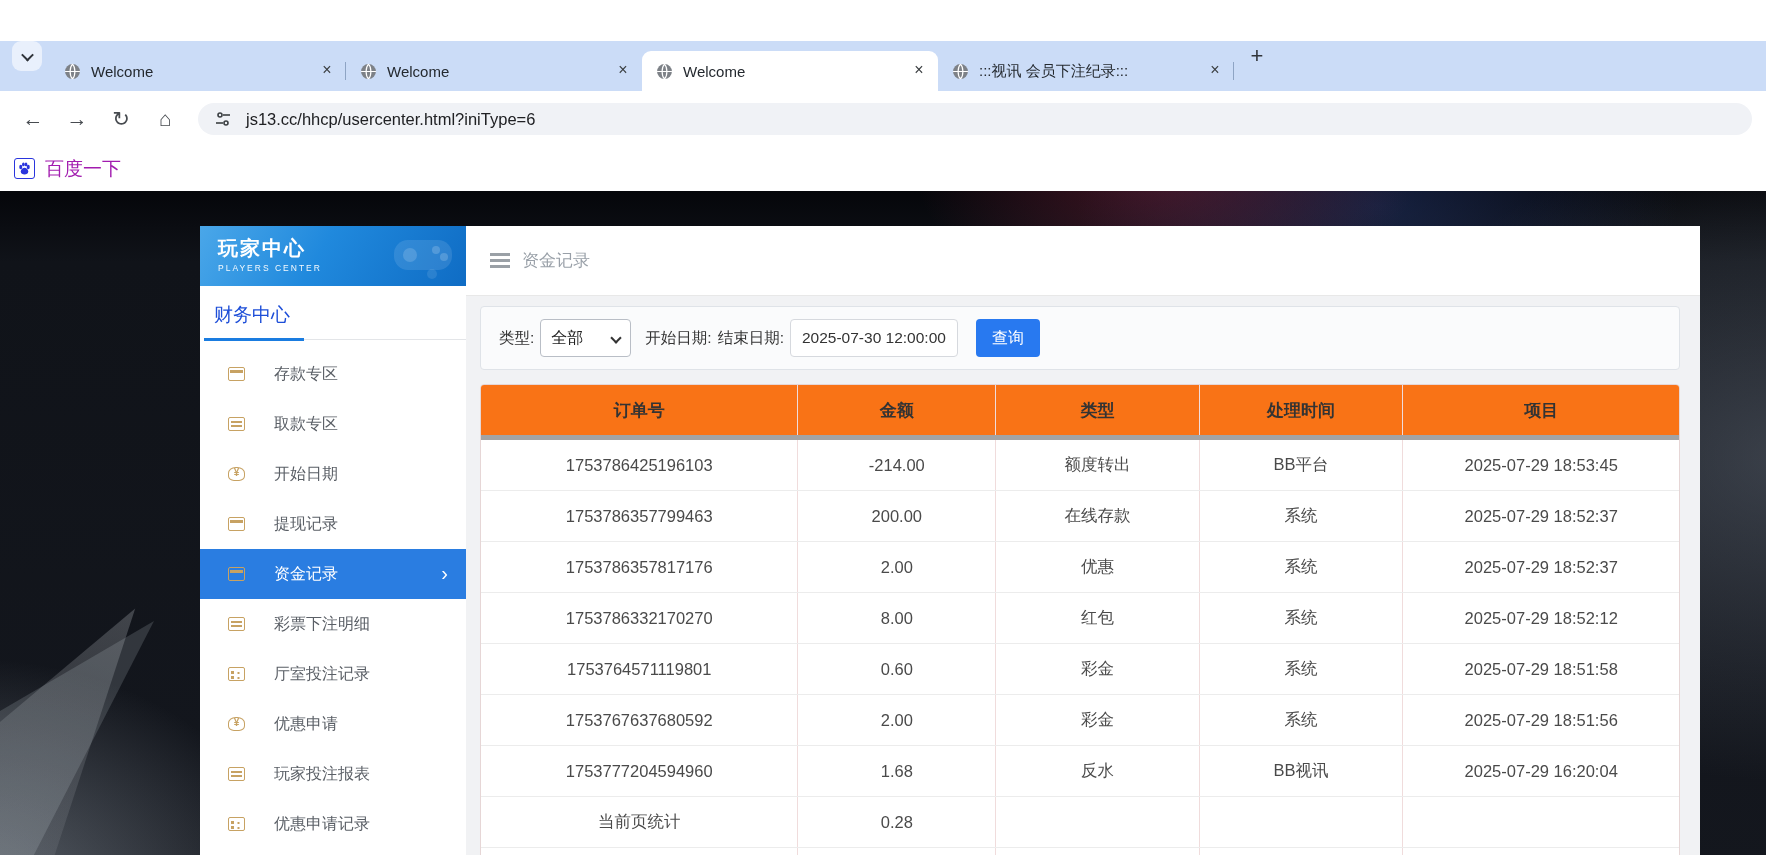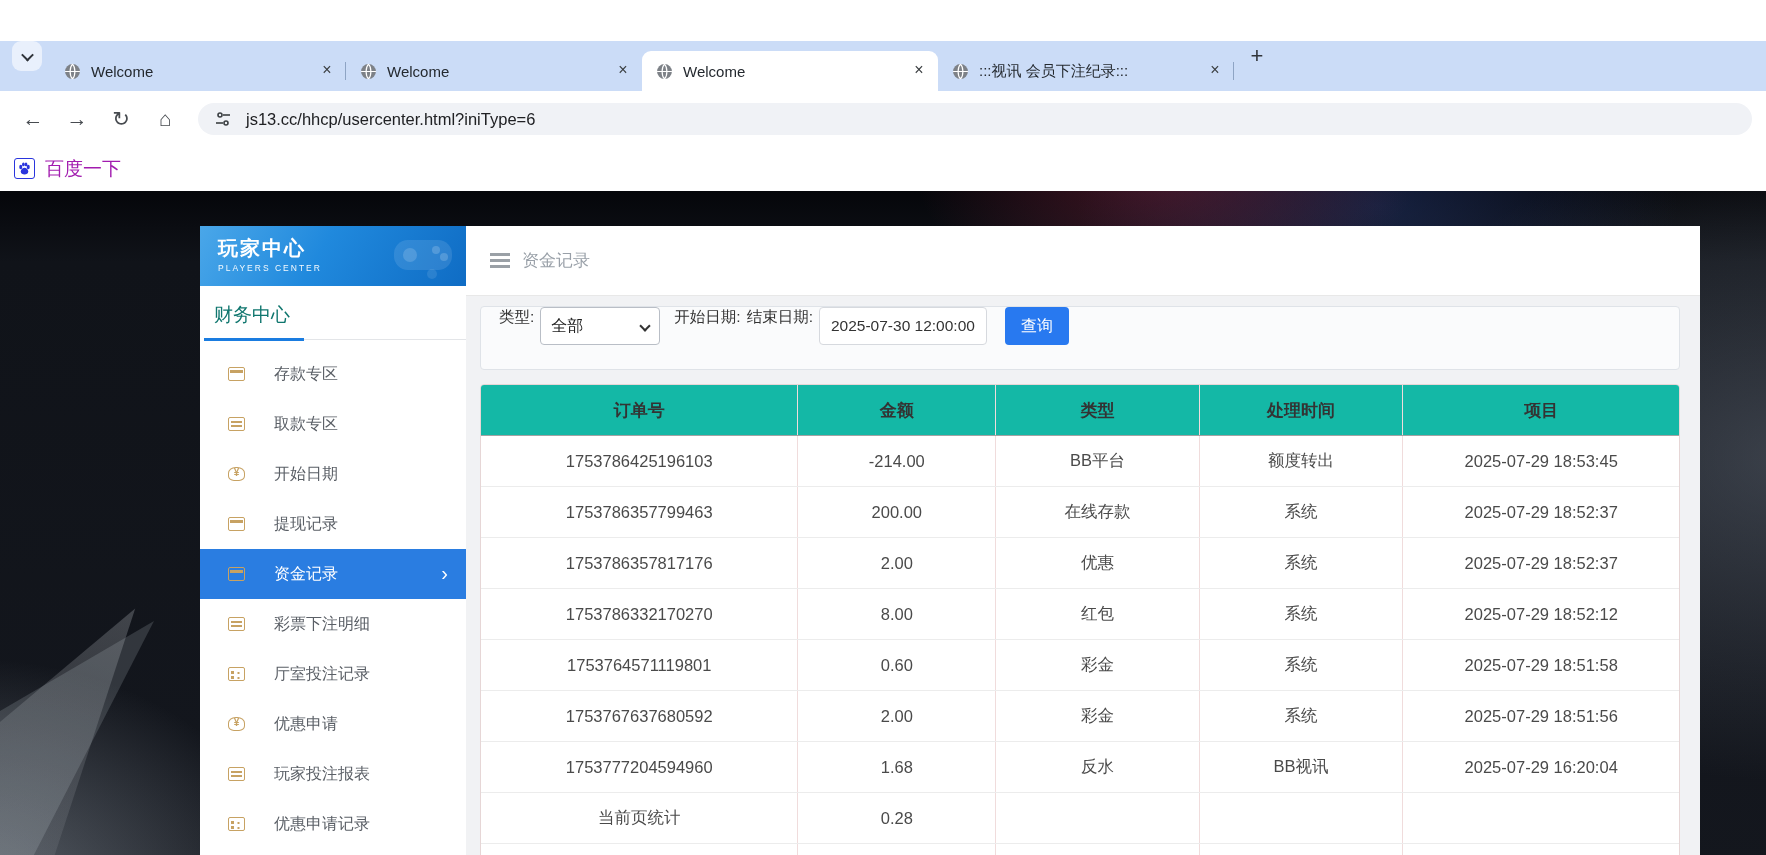--- a/index.html
+++ b/index.html
@@ -58,21 +58,21 @@
   
   .app-wrap { position:absolute; left:200px; top:35px; width:1500px; height:720px; display:flex;
     background:#fff; }
   
   .sidebar { width:266px; background:#fff; flex:0 0 auto; }
   .banner { height:60px; background:linear-gradient(120deg,#4aa7e9 0%, #2089dd 45%, #0f6cc4 100%);
     color:#fff; padding:9px 0 0 18px; position:relative; overflow:hidden; }
   .banner-title { font-size:20px; font-weight:bold; letter-spacing:2px; }
   .banner-sub { font-size:8.5px; letter-spacing:2px; margin-top:1px; opacity:.95; }
   .banner-art { position:absolute; right:6px; top:4px; opacity:.5; }
-  .section-hd { font-size:19px; color:#0f766e; padding:16px 0 10px 14px; }
+  .section-hd { font-size:19px; color:#1d4ed8; padding:16px 0 10px 14px; }
   .section-rule { position:relative; height:3px; margin-bottom:8px; }
   .section-rule::before { content:''; position:absolute; left:4px; top:1px; right:0; height:1px; background:#e3e5e8; }
   .section-rule::after { content:''; position:absolute; left:4px; top:0; width:100px; height:3px; background:#1a7ce0; }
   .menu { list-style:none; }
   .menu-item { position:relative; height:50px; display:flex; align-items:center; padding-left:52px;
     color:#5a5f66; font-size:16px; cursor:pointer; }
   .menu-item .mchev { display:none; }
   .menu-item.active { background:#2a7de1; color:#fff; }
   .menu-item.active .mchev { display:block; position:absolute; right:18px; top:50%; transform:translateY(-54%);
     color:#fff; font-size:20px; }
@@ -92,37 +92,37 @@
   .content-header { height:70px; background:#fff; border-bottom:1px solid #e8e8e8; display:flex; align-items:center;
     padding-left:24px; }
   .burger { position:relative; width:20px; height:2.5px; background:#9aa0a6; margin-right:12px; }
   .burger::before,.burger::after { content:''; position:absolute; left:0; width:20px; height:2.5px; background:#9aa0a6; }
   .burger::before { top:-6px; } .burger::after { top:6px; }
   .page-title { font-size:17px; color:#99a0a8; }
   .content-body { flex:1; padding:10px 20px 0 14px; overflow:hidden; }
 
   
   .filter-card { height:64px; background:#fafbfc; border:1px solid #dfe3e8; border-radius:4px;
-    display:flex; padding-left:18px; margin-bottom:14px; }
+    display:flex; align-items:center; padding-left:18px; margin-bottom:14px; }
   .flabel { font-size:15.5px; color:#333; margin-right:6px; }
-  .select { width:120px; height:38px; background:#fff; border:1px solid #b9bec6; border-radius:4px;
+  .select { width:91px; height:38px; background:#fff; border:1px solid #b9bec6; border-radius:4px;
     display:flex; align-items:center; padding:0 10px; font-size:16px; color:#222; margin-right:14px; position:relative; cursor:pointer; }
   .sel-chev { position:absolute; right:10px; top:14px; width:8px; height:8px; border-right:2px solid #333;
     border-bottom:2px solid #333; transform:rotate(45deg); }
   .tinput { width:168px; height:38px; background:#fff; border:1px solid #d6d9de; border-radius:4px;
     display:flex; align-items:center; justify-content:center; font-size:15.5px; color:#333; margin-right:14px; cursor:text; }
   .query-btn { width:64px; height:38px; background:#2879f0; color:#fff; border:none; border-radius:4px;
     font-size:16px; cursor:pointer; margin-left:4px; font-family:inherit; }
 
   
   .table-card { background:#fff; border:1px solid #e6d6d6; border-radius:4px; overflow:hidden; }
   .trow { display:grid; grid-template-columns:26.5% 16.5% 17% 17% 23%; }
   .th,.td { height:50px; display:flex; align-items:center; justify-content:center; border-right:1px solid #f0dcdc; }
   .th:last-child,.td:last-child { border-right:none; }
-  .thead-row { background:#14b8a6; border-bottom:1px solid #a3a3a3; }
+  .thead-row { background:#f97316; border-bottom:5px solid #a3a3a3; }
   .th { font-size:17px; font-weight:bold; color:#333; }
   .body-row { border-bottom:1px solid #ececec; }
   .summary-row { border-bottom:1px solid #ececec; }
   .summary-row:last-child { border-bottom:none; }
   .td { font-size:16.5px; color:#4a4a4a; }
 </style>
 </head>
 <body>
 
 <div class="browser">
@@ -330,22 +330,22 @@
 
                 <span class="th">处理时间</span>
 
                 <span class="th">项目</span>
               </div>
             <div>
 
                 <div class="trow body-row">
                   <span class="td">1753786425196103</span>
                   <span class="td">-214.00</span>
+                  <span class="td">额度转出</span>
                   <span class="td">BB平台</span>
-                  <span class="td">额度转出</span>
                   <span class="td">2025-07-29 18:53:45</span>
                 </div>
 
                 <div class="trow body-row">
                   <span class="td">1753786357799463</span>
                   <span class="td">200.00</span>
                   <span class="td">在线存款</span>
                   <span class="td">系统</span>
                   <span class="td">2025-07-29 18:52:37</span>
                 </div>

